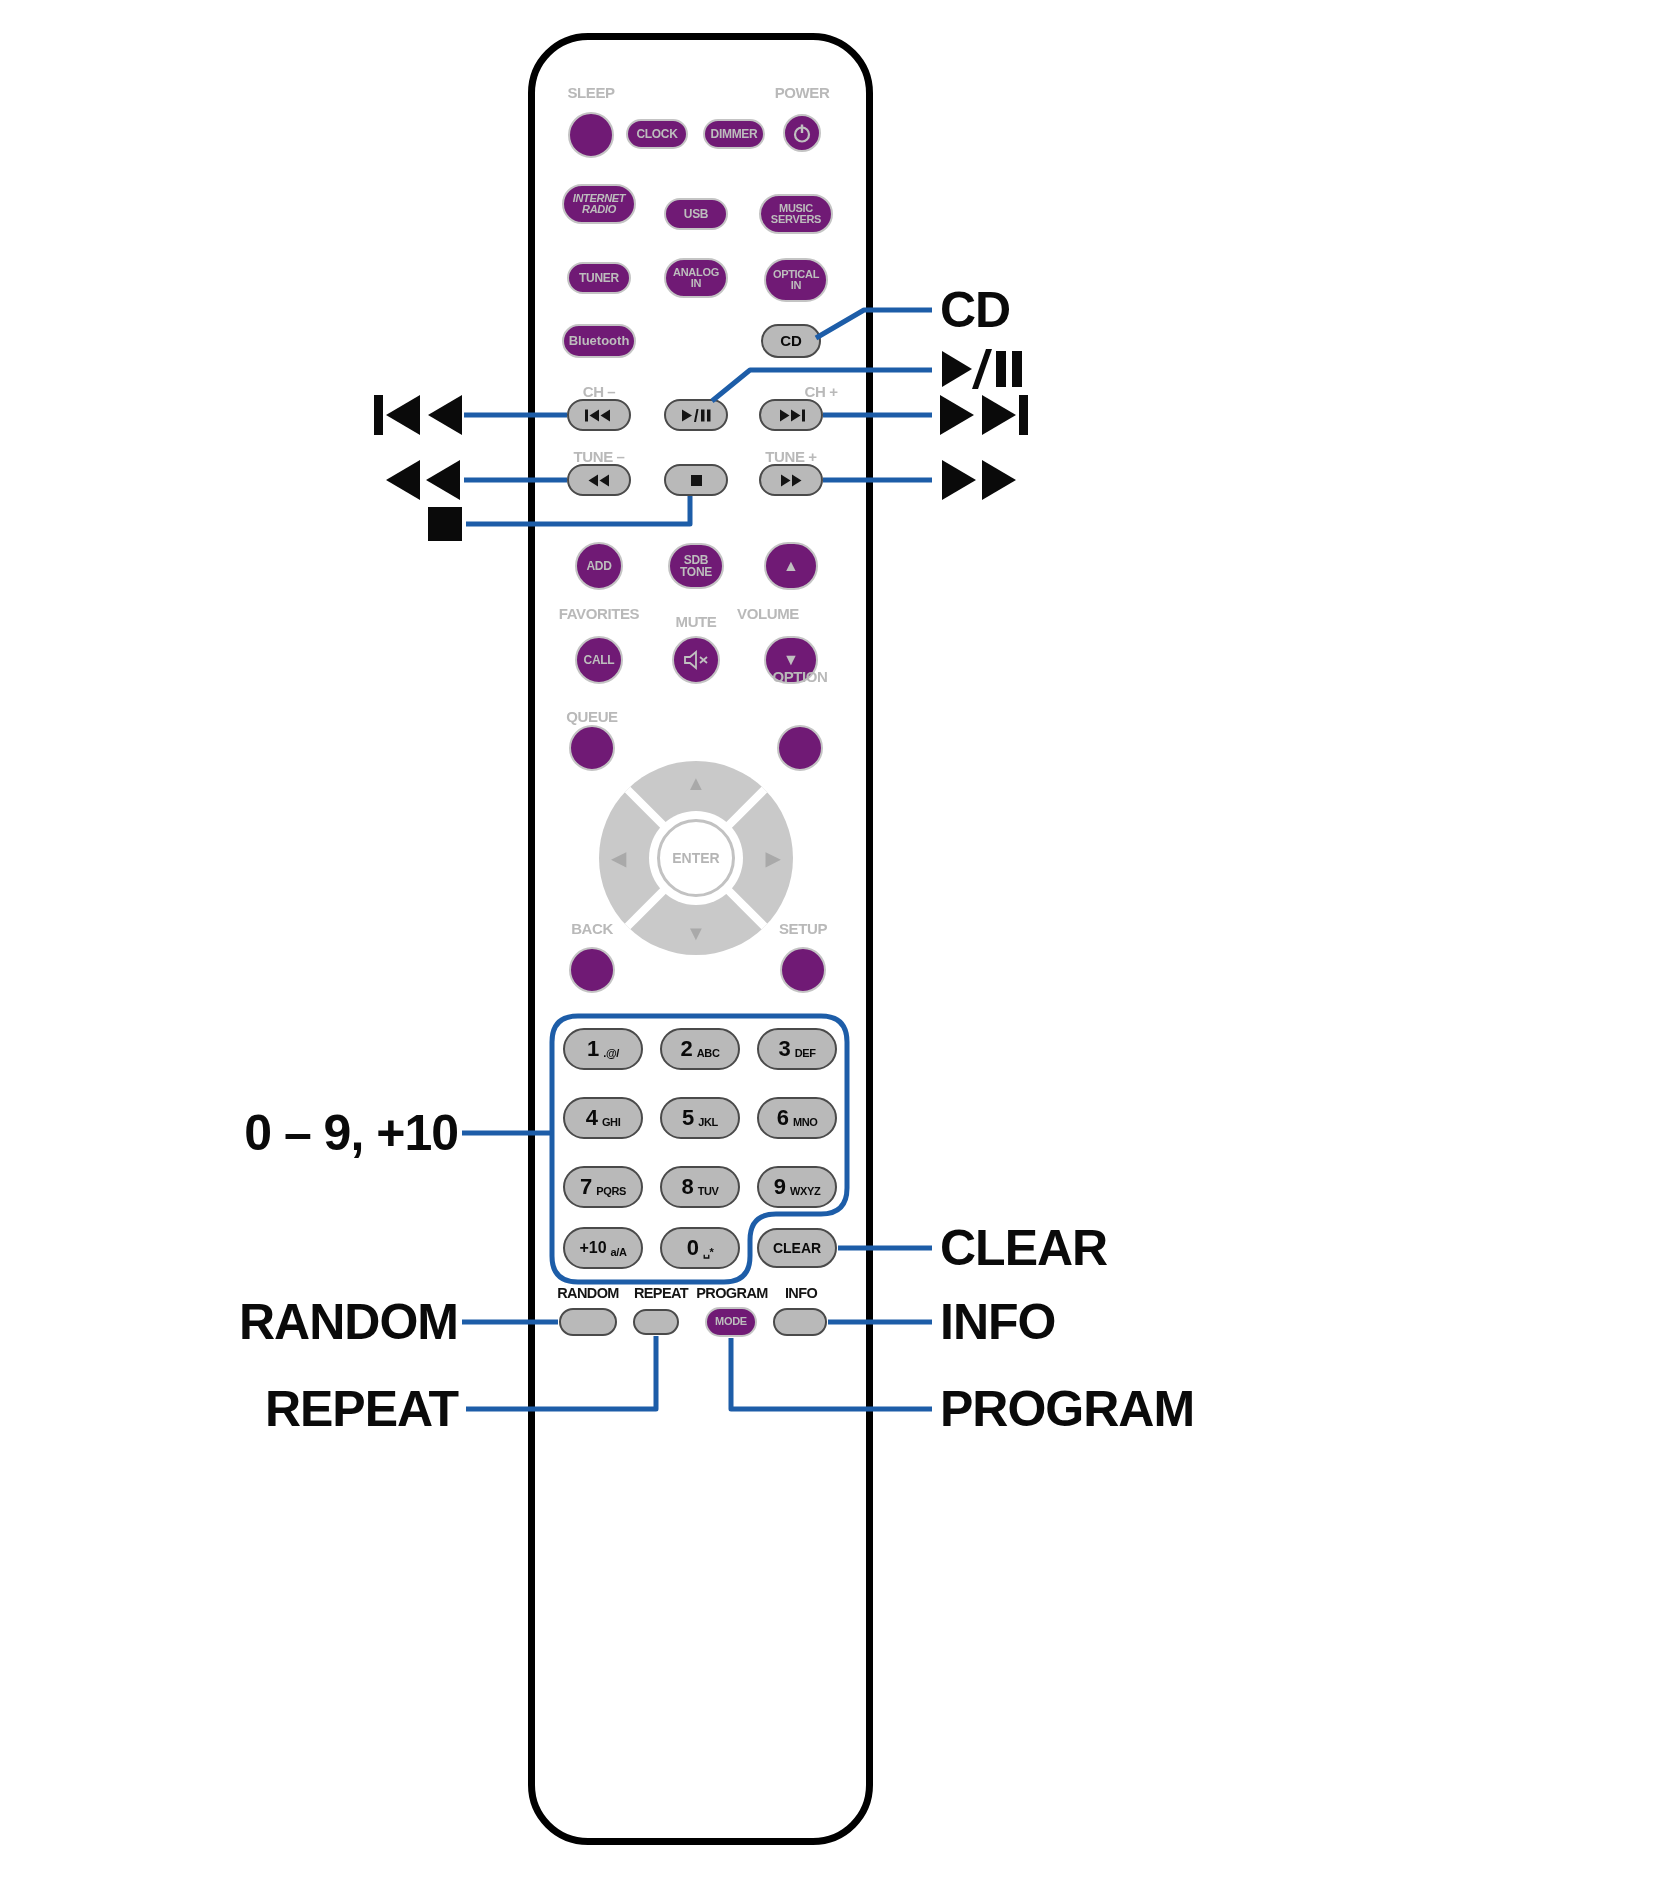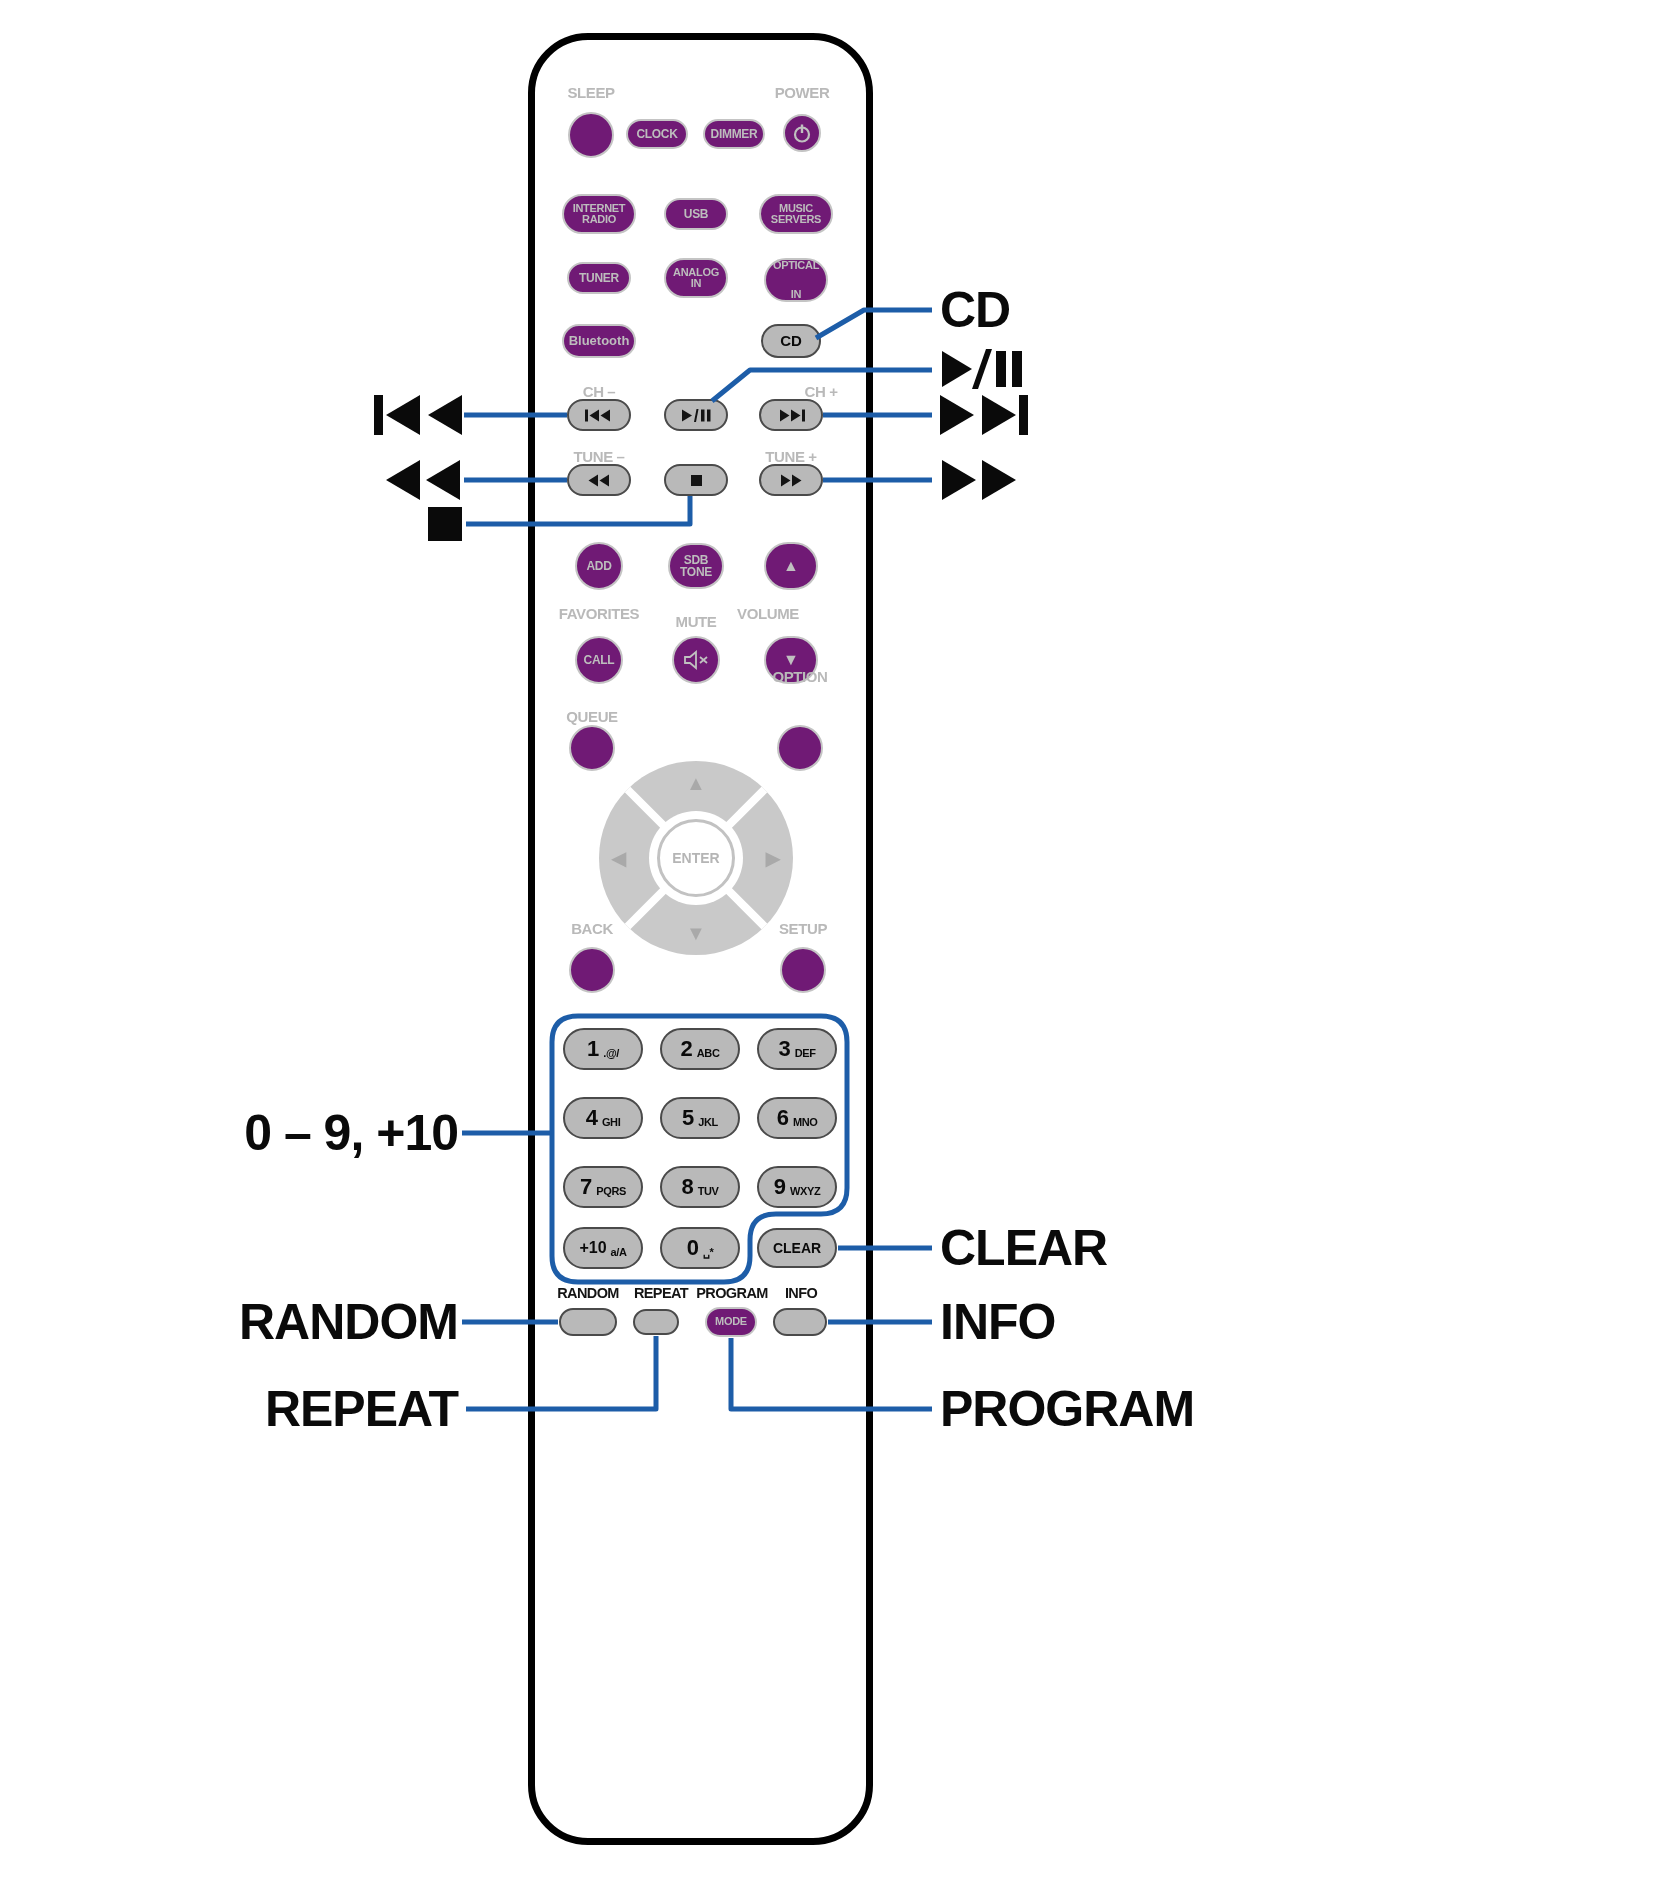--- a/index.html
+++ b/index.html
@@ -57,40 +57,40 @@
     </svg>
   </div>
 
   <div class="oval i t12" style="left:626px;top:119px;width:62px;height:30px;">
       <span>CLOCK</span>
     </div>
   <div class="oval i t12" style="left:703px;top:119px;width:62px;height:30px;">
       <span>DIMMER</span>
     </div>
 
-  <div class="oval i t11" style="left:562px;top:194px;width:74px;height:40px;">
+  <div class="oval i t11" style="left:562px;top:184px;width:74px;height:40px;font-style:italic;">
     <span>INTERNET</span>
     <span>RADIO</span>
   </div>
   <div class="oval i t12" style="left:664px;top:198px;width:64px;height:32px;">
       <span>USB</span>
     </div>
   <div class="oval i t11" style="left:759px;top:194px;width:74px;height:40px;">
     <span>MUSIC</span>
     <span>SERVERS</span>
   </div>
 
   <div class="oval i t12" style="left:567px;top:262px;width:64px;height:32px;">
       <span>TUNER</span>
     </div>
   <div class="oval i t11" style="left:664px;top:258px;width:64px;height:40px;">
     <span>ANALOG</span>
     <span>IN</span>
   </div>
-  <div class="oval i t11" style="left:764px;top:258px;width:64px;height:44px;justify-content:space-between;">
+  <div class="oval i t11" style="left:764px;top:258px;width:64px;height:44px;">
     <span>OPTICAL</span>
     <span>IN</span>
   </div>
 
   <div class="oval i t13" style="left:562px;top:324px;width:74px;height:34px;">
       <span>Bluetooth</span>
     </div>
   <div class="oval a t15" style="left:761px;top:324px;width:60px;height:34px;">
       <span>CD</span>
     </div>

